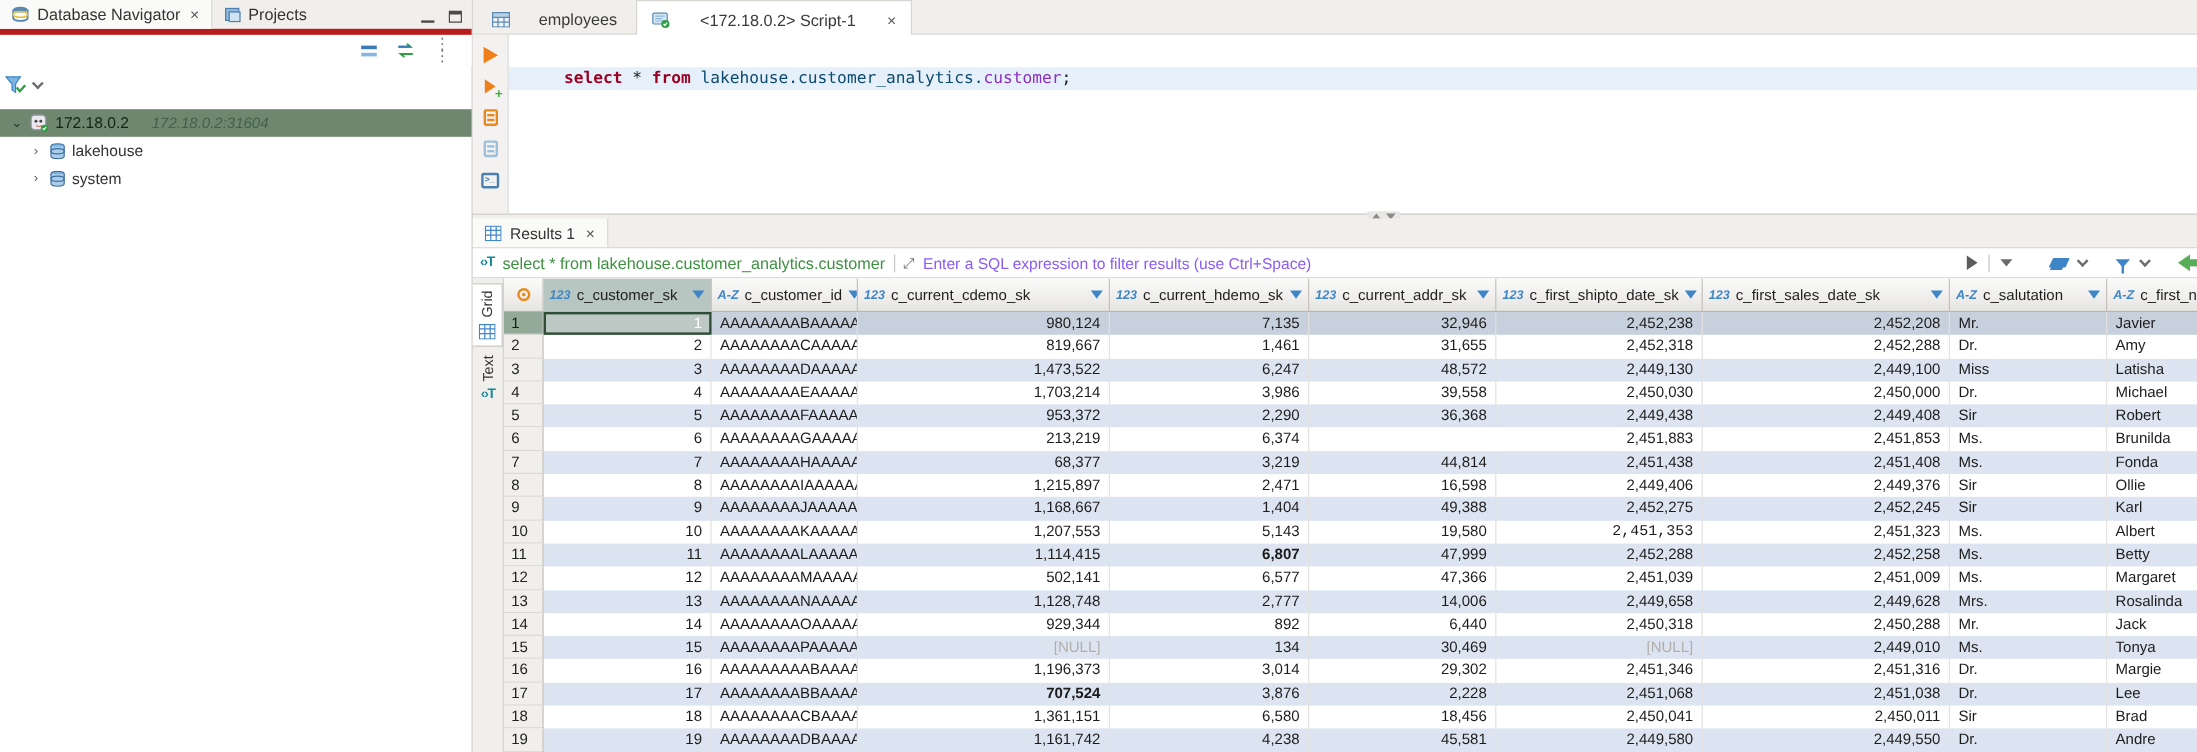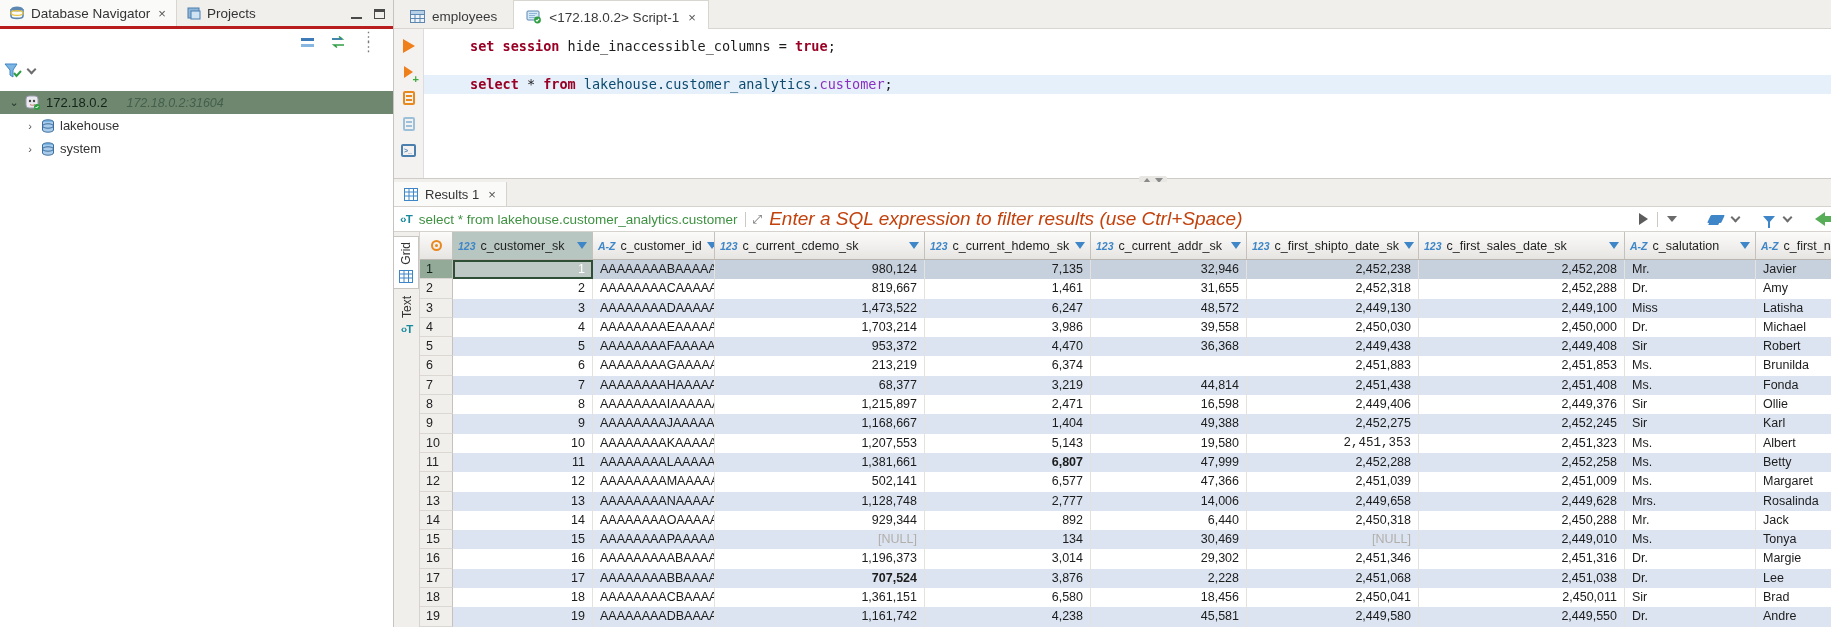--- a/index.html
+++ b/index.html
@@ -1,21 +1,21 @@
 <!DOCTYPE html>
 <html><head>
 <meta charset="utf-8">
 <style>
   html,body{margin:0;padding:0}
   *{box-sizing:border-box}
   .app{position:relative;width:1831px;height:627px;background:#f1efec;font-family:"Liberation Sans",sans-serif;font-size:13px;color:#333;overflow:hidden}
 
   
   .left-panel{position:absolute;left:0;top:0;width:394px;height:627px;background:#fff;border-right:1px solid #c6c3c0}
-  .lp-tabbar{height:29px;background:#f1efec;border-bottom:3px solid #b91c1c;display:flex;align-items:stretch;position:relative}
+  .lp-tabbar{height:29px;background:#f1efec;border-bottom:5px solid #b91c1c;display:flex;align-items:stretch;position:relative}
   .vtab{display:flex;align-items:center;gap:6px;padding:0 10px;color:#333;font-size:13.5px}
   .vtab.active{background:#fafaf9;border-right:1px solid #d9d6d2}
   .closex{color:#555;font-size:13px;margin-left:2px;cursor:pointer}
   .winbtns{position:absolute;right:8px;top:9px;display:flex;gap:12px;align-items:center}
   .min-glyph{width:11px;height:10px;border-bottom:2px solid #4a4a4a}
   .max-glyph{width:11px;height:10px;border:1px solid #4a4a4a;border-top:3px solid #4a4a4a}
   .lp-toolbar{height:26px;display:flex;justify-content:flex-end;align-items:center;gap:15px;padding-right:18px;background:#fff}
   .collapse-glyph{width:13px;height:9px;border-top:3px solid #3d7ab8;border-bottom:3px solid #87b7e0}
   .kebab{color:#787878;font-size:13px;line-height:10px}
   .lp-search{display:flex;align-items:center;gap:6px;padding:2px 4px;height:32px}
@@ -27,21 +27,21 @@
   .tree-row .expander{width:12px;color:#555;font-size:11px;text-align:center}
   .tree-row.selected{background:#70876f;color:#122418}
   .tree-row.selected .expander{color:#23362a}
   .tree-detail{font-style:italic;color:#42604b;margin-left:14px;font-size:12.5px}
   .tree-child{padding-left:24px}
   .dbicon{display:inline-block}
 
   
   .main{position:absolute;left:394px;top:0;width:1437px;height:627px}
   .ed-tabbar{height:29px;background:#f1efec;border-bottom:1px solid #d9d6d2;display:flex;align-items:stretch}
-  .ed-tab{display:flex;align-items:center;gap:7px;padding:16px 12px;color:#3a3a3a;font-size:13.5px;margin-left:4px}
+  .ed-tab{display:flex;align-items:center;gap:24px;padding:16px 12px;color:#3a3a3a;font-size:13.5px;margin-left:4px}
   .ed-tab.active{background:#fff;border:1px solid #d9d6d2;border-bottom:3px solid #82b4e2}
   .editor{position:absolute;top:29px;left:0;width:100%;height:149px;background:#fff;display:flex}
   .ed-toolbar{width:30px;background:#f4f2f0;border-right:1px solid #ddd;display:flex;flex-direction:column;align-items:center;padding-top:9px;gap:10px}
   .tbtn{width:17px;height:16px;display:flex;align-items:center;justify-content:center;position:relative;cursor:pointer}
   .tri-orange{width:0;height:0;border-left:12px solid #ef7f1a;border-top:7px solid transparent;border-bottom:7px solid transparent}
   .tri-orange.small{border-left-width:9px;border-top-width:6px;border-bottom-width:6px}
   .plus-green{position:absolute;right:-2px;bottom:-3px;color:#3faa3f;font-size:11px;font-weight:bold;line-height:8px}
   .doc-orange{width:12px;height:14px;border:2px solid #e8891e;border-radius:2px;position:relative}
   .doc-orange::after{content:"";position:absolute;left:1px;top:2px;width:6px;height:0;border-top:2px solid #e8891e;box-shadow:0 4px 0 #e8891e}
   .doc-blue{width:12px;height:14px;border:2px solid #9dc0da;border-radius:2px;position:relative}
@@ -62,21 +62,21 @@
 
   
   .results{position:absolute;top:182px;left:0;width:100%;bottom:0;background:#f1efec}
   .res-tabbar{height:25px;border-bottom:1px solid #d6d3cf;display:flex;align-items:stretch}
   .res-tab{display:flex;align-items:center;gap:7px;padding:0 10px;background:#fafaf9;border-right:1px solid #d6d3cf;font-size:13px}
   .filterbar{height:25px;background:#fff;border-bottom:1px solid #d6d3cf;display:flex;align-items:center;padding:0 6px;gap:7px;overflow:hidden}
   .ftexticon{color:#18899c;font-weight:bold;font-size:11.5px;letter-spacing:-1px}
   .fquery{color:#3f9142;font-size:13.5px;white-space:nowrap}
   .vdiv{width:1px;height:15px;background:#ccc9c5}
   .fexpand{color:#6f6f6f;font-size:12px}
-  .fplaceholder{color:#c2410c;font-style:italic;font-size:19px;white-space:nowrap}
+  .fplaceholder{color:#8b5cf6;font-size:13px;white-space:nowrap}
   .fright{margin-left:auto;display:flex;align-items:center;gap:9px;padding-right:0}
   .tri-play{width:0;height:0;border-left:9px solid #5c5c5c;border-top:6px solid transparent;border-bottom:6px solid transparent}
   .tri-dd{width:0;height:0;border-top:6px solid #6b6b6b;border-left:5px solid transparent;border-right:5px solid transparent}
   .eraser{width:14px;height:8px;background:#3e86c7;transform:skewX(-25deg);border-radius:1px;box-shadow:0 4px 0 -2px #3e86c7}
   .funnel-blue{width:0;height:0;border-top:7px solid #3e86c7;border-left:6px solid transparent;border-right:6px solid transparent;position:relative}
   .funnel-blue::after{content:"";position:absolute;left:-1px;top:-2px;width:2px;height:7px;background:#3e86c7}
   .arrow-left-green{width:0;height:0;border-right:10px solid #58ad58;border-top:7px solid transparent;border-bottom:7px solid transparent;position:relative}
   .arrow-left-green::after{content:"";position:absolute;left:10px;top:-3px;width:8px;height:6px;background:#58ad58}
 
   .grid-wrap{position:absolute;top:50px;left:0;right:0;bottom:0;display:flex}
@@ -220,21 +220,20 @@
             <div class="doc-orange"></div>
           </div>
         <div class="tbtn">
             <div class="doc-blue"></div>
           </div>
         <div class="tbtn">
             <div class="console-glyph">&gt;_</div>
           </div>
       </div>
       <div class="ed-code" id="sql-lines">
-          <div class="sql-line"><span class="t-kw">set session</span><span class="t-pl"> hide_inaccessible_columns = </span><span class="t-kw">true</span><span class="t-pl">;</span></div>
           <div class="sql-line"></div>
           <div class="sql-line hl"><span class="t-kw">select</span><span class="t-pl"> * </span><span class="t-kw">from</span><span class="t-sc"> lakehouse.customer_analytics.</span><span class="t-ob">customer</span><span class="t-pl">;</span></div>
         </div>
     </div>
 
     <div class="splitter">
       <div class="sash-handle">
         <div class="tri-up"></div>
         <div class="tri-down"></div>
       </div>
@@ -384,21 +383,21 @@
                 <div class="g-cell num" style="width: 172px;">2,450,030</div>
                 <div class="g-cell num" style="width: 206px;">2,450,000</div>
                 <div class="g-cell" style="width: 131px;">Dr.</div>
                 <div class="g-cell" style="width: 110px;">Michael</div>
               </div>
               <div class="g-row odd">
                 <div class="g-cell g-rownum" style="width: 33px;">5</div>
                 <div class="g-cell num" style="width: 140px;">5</div>
                 <div class="g-cell" style="width: 122px;">AAAAAAAAFAAAAAAA</div>
                 <div class="g-cell num" style="width: 210px;">953,372</div>
-                <div class="g-cell num" style="width: 166px;">4,470</div>
+                <div class="g-cell num" style="width: 166px;">2,290</div>
                 <div class="g-cell num" style="width: 156px;">36,368</div>
                 <div class="g-cell num" style="width: 172px;">2,449,438</div>
                 <div class="g-cell num" style="width: 206px;">2,449,408</div>
                 <div class="g-cell" style="width: 131px;">Sir</div>
                 <div class="g-cell" style="width: 110px;">Robert</div>
               </div>
               <div class="g-row even">
                 <div class="g-cell g-rownum" style="width: 33px;">6</div>
                 <div class="g-cell num" style="width: 140px;">6</div>
                 <div class="g-cell" style="width: 122px;">AAAAAAAAGAAAAAAA</div>
@@ -455,21 +454,21 @@
                 <div class="g-cell num" style="width: 156px;">19,580</div>
                 <div class="g-cell num" style="width: 172px; font-family: Liberation Mono, monospace;">2,451,353</div>
                 <div class="g-cell num" style="width: 206px;">2,451,323</div>
                 <div class="g-cell" style="width: 131px;">Ms.</div>
                 <div class="g-cell" style="width: 110px;">Albert</div>
               </div>
               <div class="g-row odd">
                 <div class="g-cell g-rownum" style="width: 33px;">11</div>
                 <div class="g-cell num" style="width: 140px;">11</div>
                 <div class="g-cell" style="width: 122px;">AAAAAAAALAAAAAAA</div>
-                <div class="g-cell num" style="width: 210px;">1,381,661</div>
+                <div class="g-cell num" style="width: 210px;">1,114,415</div>
                 <div class="g-cell num" style="width: 166px; font-weight: bold;">6,807</div>
                 <div class="g-cell num" style="width: 156px;">47,999</div>
                 <div class="g-cell num" style="width: 172px;">2,452,288</div>
                 <div class="g-cell num" style="width: 206px;">2,452,258</div>
                 <div class="g-cell" style="width: 131px;">Ms.</div>
                 <div class="g-cell" style="width: 110px;">Betty</div>
               </div>
               <div class="g-row even">
                 <div class="g-cell g-rownum" style="width: 33px;">12</div>
                 <div class="g-cell num" style="width: 140px;">12</div>

